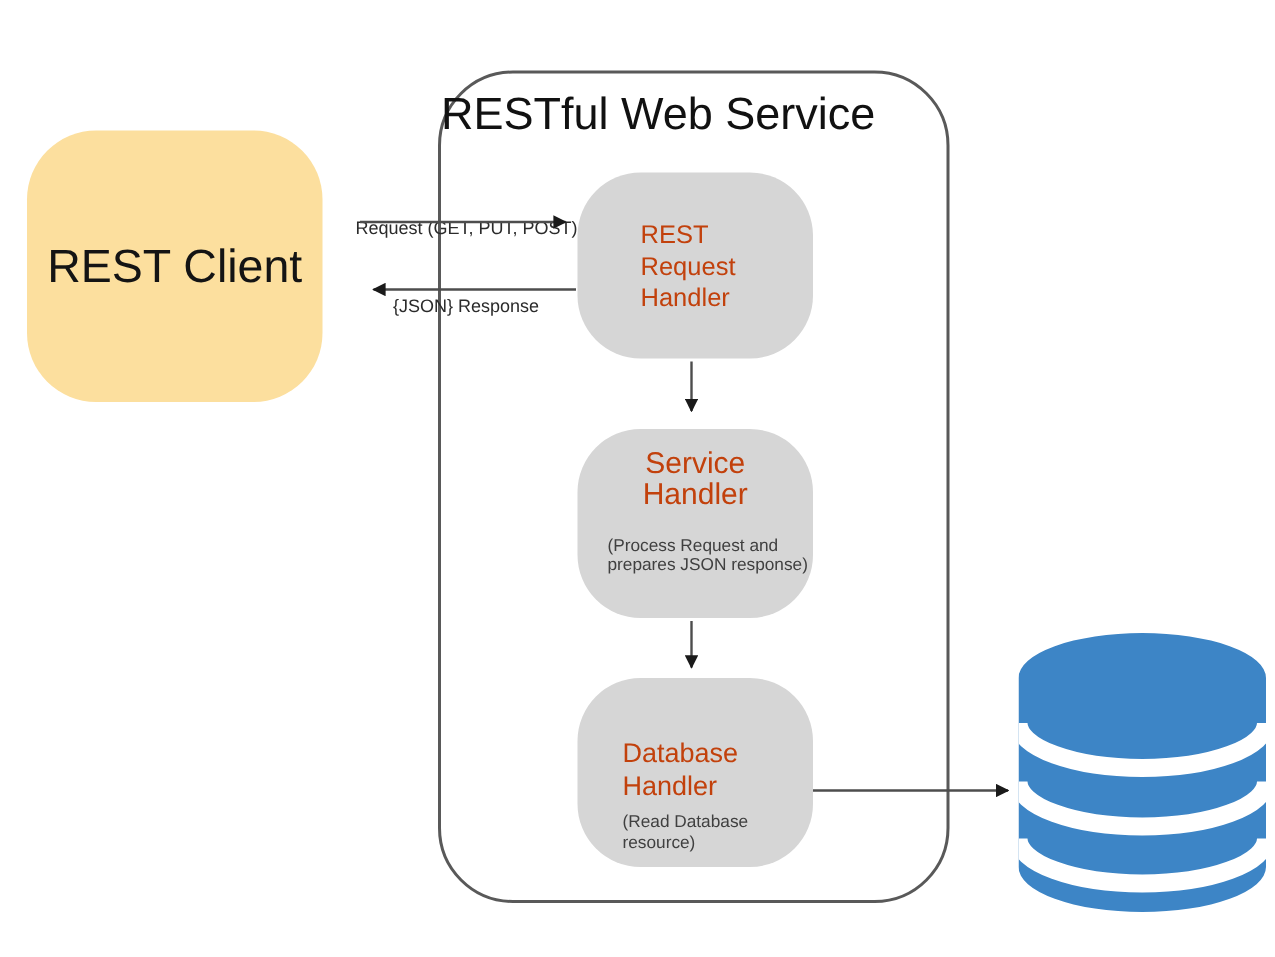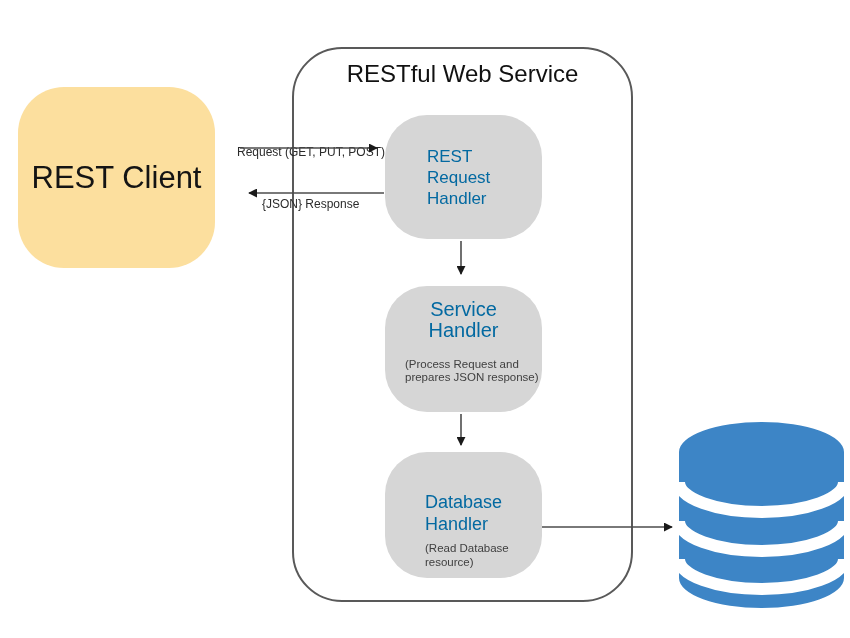--- a/index.html
+++ b/index.html
@@ -39,45 +39,45 @@
     position: absolute;
     left: 292px; top: 47px;
     width: 341px; height: 555px;
     border: 2px solid var(--border, #595959);
     border-radius: 50px;
     box-sizing: border-box;
     background: transparent;
   }
   .svc-title {
     margin-top: 11px;
-    text-align: center;
-    font-size: 24px;
+    text-align: left;
+    font-size: 30px;
     color: #111111;
     white-space: nowrap;
   }
 
   
   .node {
     position: absolute;
     left: 385px;
     width: 157px;
     background: var(--node-fill, #D6D6D6);
     border-radius: 42px;
     box-sizing: border-box;
     display: flex;
     flex-direction: column;
   }
   .node1 { top: 115px; height: 124px; justify-content: center; padding-left: 42px; }
   .node2 { top: 286px; height: 126px; }
-  .node3 { top: 452px; height: 126px; padding-left: 40px; }
+  .node3 { top: 452px; height: 126px; padding-left: 30px; }
 
   .node-label {
     font-size: 17px;
     line-height: 21px;
-    color: #0369a1;
+    color: #c2410c;
     white-space: pre-line;
   }
   .node2 .node-label {
     font-size: 20px;
     line-height: 21px;
     margin-top: 13px;
     text-align: center;
   }
   .node3 .node-label {
     font-size: 18px;

